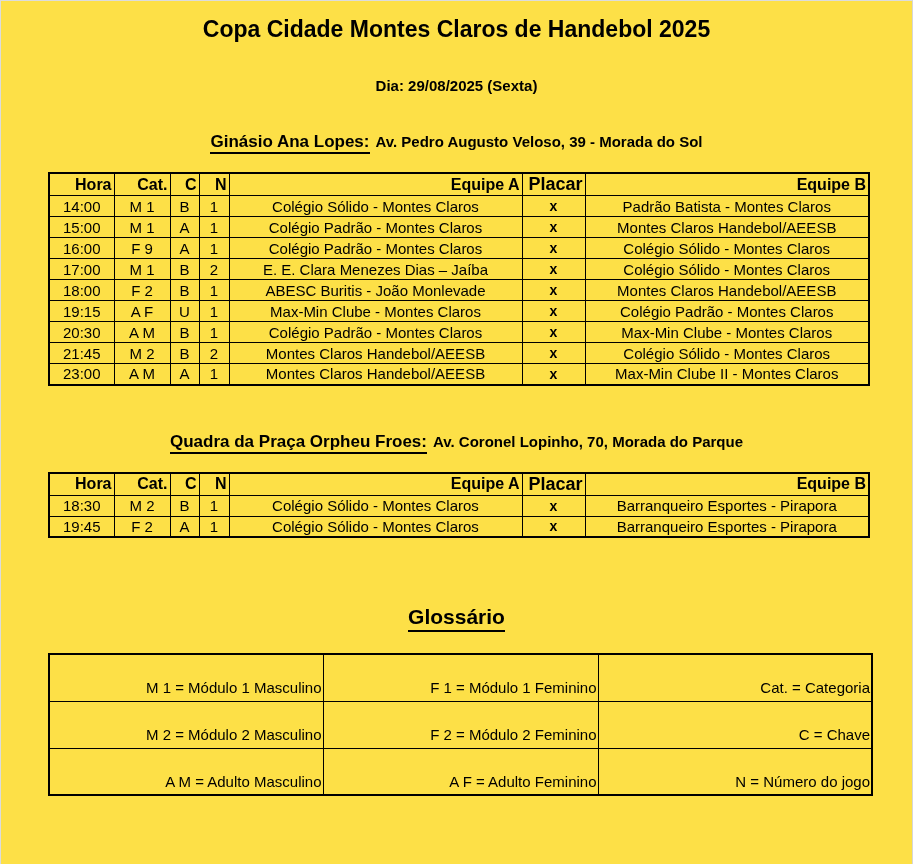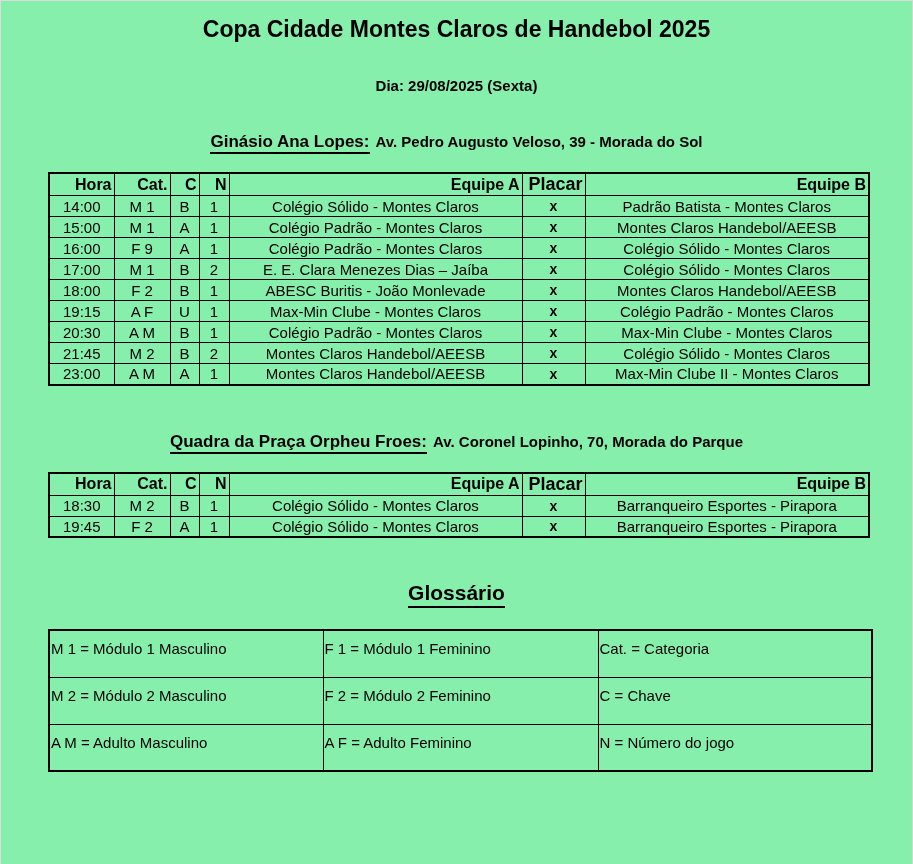--- a/index.html
+++ b/index.html
@@ -7,21 +7,21 @@
     margin: 0;
     padding: 0;
     background: #ffffff;
     font-family: "Liberation Sans", "DejaVu Sans", sans-serif;
     color: #000000;
   }
   .page {
     position: relative;
     width: 913px;
     height: 864px;
-    background: #86efac;
+    background: #fde047;
     border-left: 1px solid #dcdcdc;
     border-top: 1px solid #dcdcdc;
     border-right: 1px solid #d6d6d6;
     overflow: hidden;
   }
   .doc-title {
     text-align: center;
     font-weight: bold;
     font-size: 23px;
     padding-top: 15px;
@@ -74,41 +74,41 @@
   table.schedule td {
     font-size: 15px;
     height: 21px;
   }
   table.schedule td.c5 {
     font-weight: bold;
     font-size: 14px;
   }
   .glossary-heading {
     text-align: center;
-    margin-top: 42px;
+    margin-top: 66px;
     line-height: 26px;
   }
   .glossary-heading .glossary-title-text {
     font-weight: bold;
     font-size: 21px;
     border-bottom: 2px solid #000;
     padding-bottom: 2px;
   }
   table.glossary {
     border-collapse: collapse;
     table-layout: fixed;
     width: 823px;
     margin: 21px 0 0 47px;
     border: 2px solid #000;
   }
   table.glossary td {
     border: 1px solid #000;
-    text-align: left;
+    text-align: right;
     vertical-align: top;
-    padding-top: 9px;
+    padding-top: 24px;
     font-size: 15px;
     height: 47px;
   }
 </style>
 </head>
 <body>
 
 <div class="page">
 
   <div class="doc-title">Copa Cidade Montes Claros de Handebol 2025</div>

